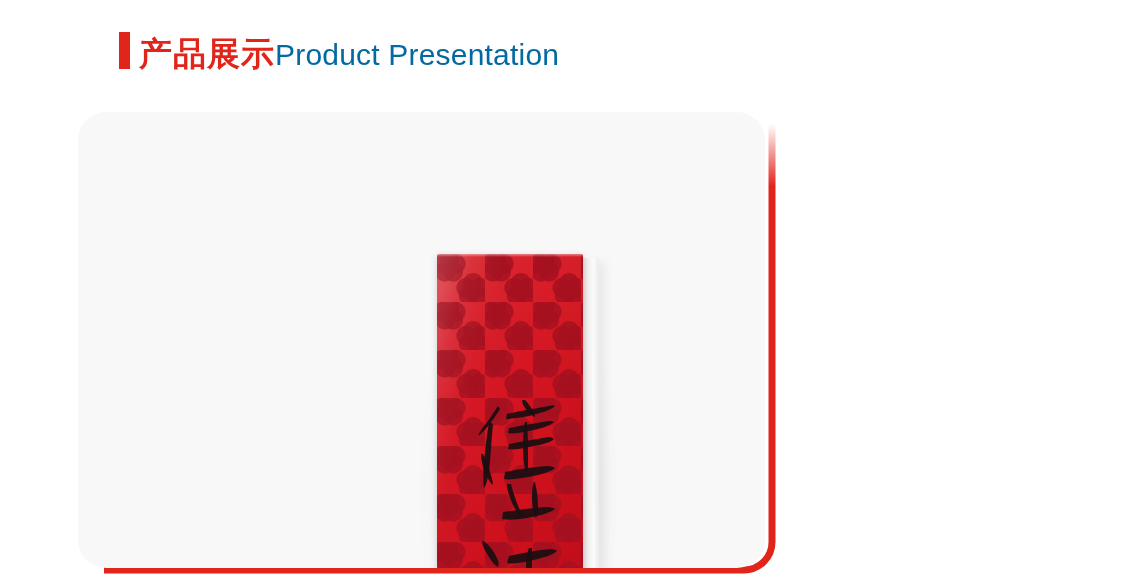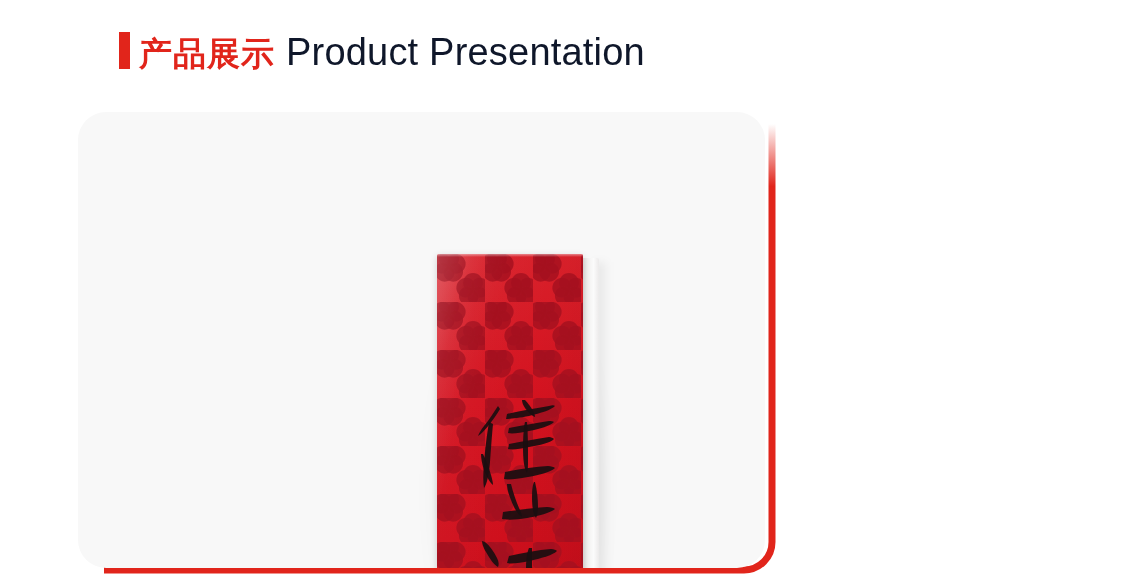--- a/index.html
+++ b/index.html
@@ -17,22 +17,22 @@
   .accent-bar{
     width:11px;height:37px;background:#e1251b;
     display:inline-block;position:relative;top:4px;margin-right:9px;
   }
   .title-cn{
     font-size:33px;font-weight:bold;color:#e1251b;
     letter-spacing:1px;line-height:1;
     font-family:"DejaVu Sans","Liberation Sans",sans-serif;
   }
   .title-en{
-    font-size:38px;font-weight:400;color:#0f172a;
-    letter-spacing:0.2px;line-height:1;margin-left:11px;
+    font-size:30px;font-weight:400;color:#0369a1;
+    letter-spacing:0.2px;line-height:1;
   }
 
   
   .frame-svg{position:absolute;left:0;top:0;width:1140px;height:586px;pointer-events:none;}
 
   
   .card{
     position:absolute;left:78px;top:112px;
     width:687px;height:456px;
     background:#f8f8f8;

